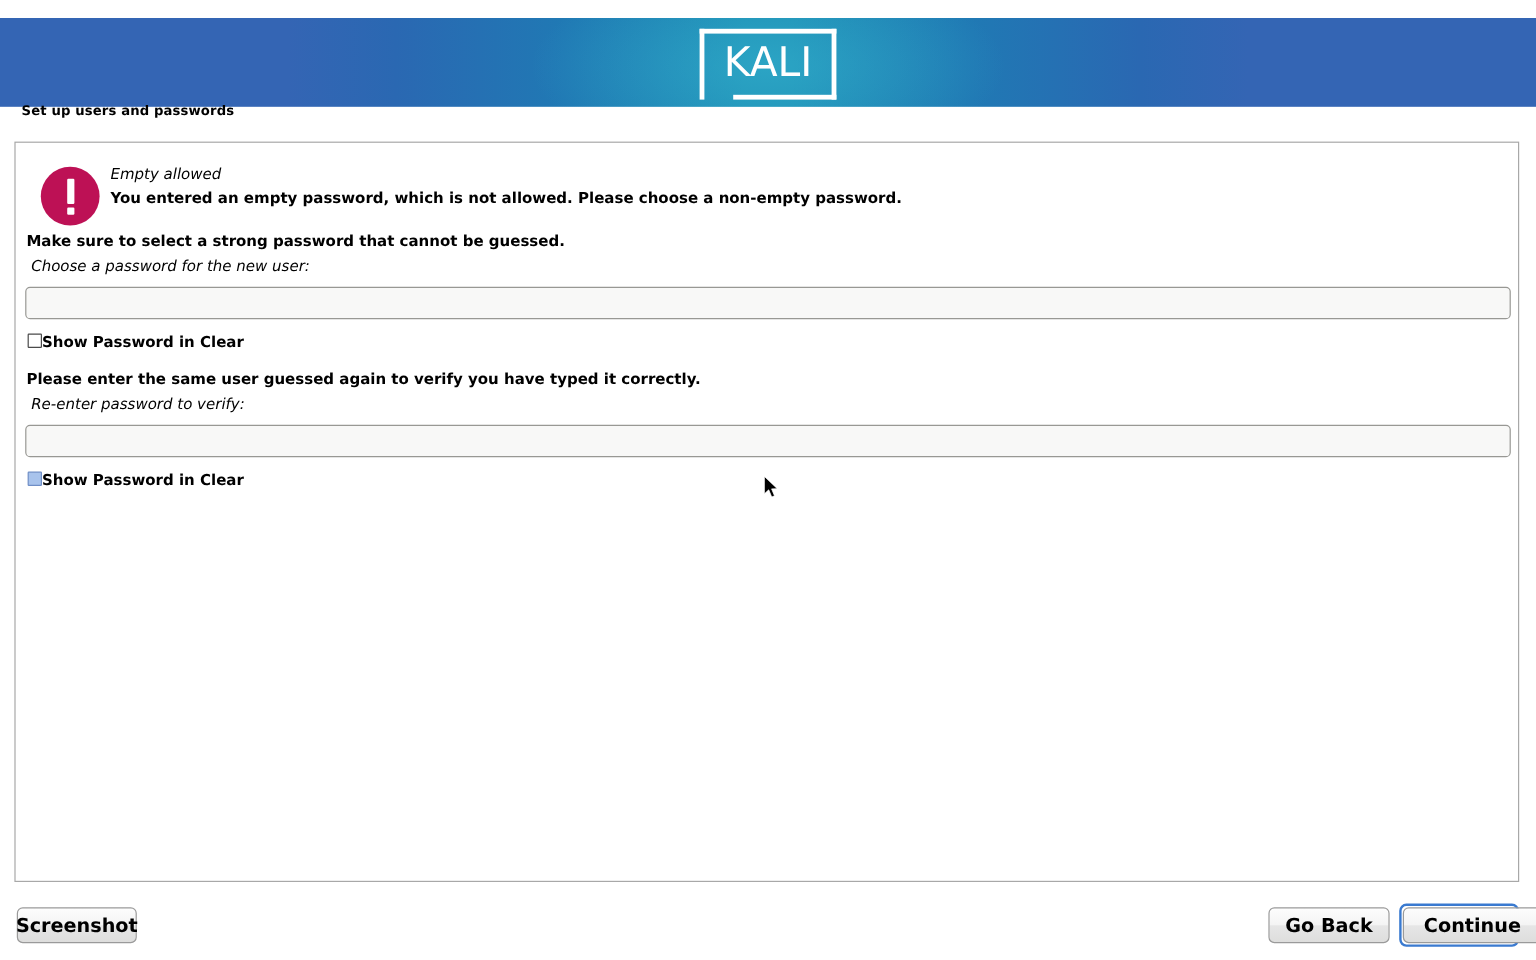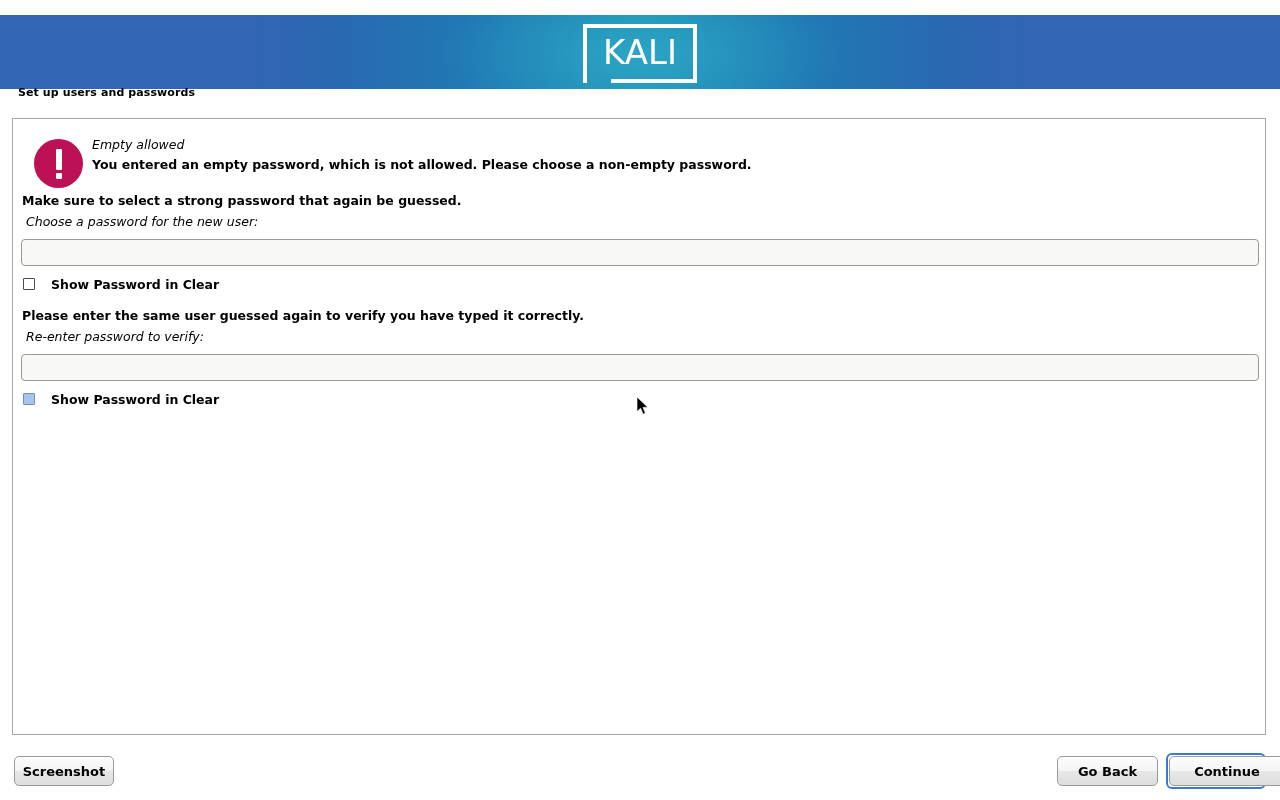--- a/index.html
+++ b/index.html
@@ -168,21 +168,21 @@
     font-size: 12.5px;
     color: #000;
     padding: 0 6px;
     outline: none;
   }
   .check-row {
     position: absolute;
     left: 10px;
     display: flex;
     align-items: center;
-    gap: 16px;
+    gap: 0;
     height: 16px;
   }
   .checkbox {
     width: 12px; height: 12px;
     box-sizing: border-box;
     background: #ffffff;
     border: 1px solid #4a4a4a;
     border-radius: 1px;
     flex: 0 0 auto;
   }
@@ -199,21 +199,21 @@
 
   
   .btn {
     position: absolute;
     box-sizing: border-box;
     height: 30px;
     border: 1px solid #9a9a9a;
     border-radius: 5px;
     background: linear-gradient(to bottom, #fdfdfd 0%, #f4f4f4 48%, #e6e6e6 52%, #dededd 100%);
     font-family: "DejaVu Sans", "Liberation Sans", sans-serif;
-    font-size: 13px;
+    font-size: 16px;
     font-weight: bold;
     color: #000;
     display: flex;
     align-items: center;
     justify-content: center;
     cursor: default;
     box-shadow: 0 1px 0 rgba(255,255,255,0.7) inset;
   }
   #btn-screenshot { left: 14px;   top: 756px; width: 100px; }
   #btn-goback     { left: 1057px; top: 756px; width: 101px; }
@@ -256,21 +256,21 @@
 
   <div id="error-block">
     <div id="error-icon">
       <div class="bang-stem"></div>
       <div class="bang-dot"></div>
     </div>
     <div id="error-title">Empty allowed</div>
     <div id="error-text">You entered an empty password, which is not allowed. Please choose a non-empty password.</div>
   </div>
 
-  <div class="section-heading" style="top:74px;">Make sure to select a strong password that again be guessed.</div>
+  <div class="section-heading" style="top:74px;">Make sure to select a strong password that cannot be guessed.</div>
 
   <div class="field-label" style="top:95px;">Choose a password for the new user:</div>
 
   <input class="text-input" type="password" style="top: 120px;" value="">
 
   <div class="check-row" style="top:157px;">
     <span class="checkbox"></span>
     <span class="check-label">Show Password in Clear</span>
   </div>
 

